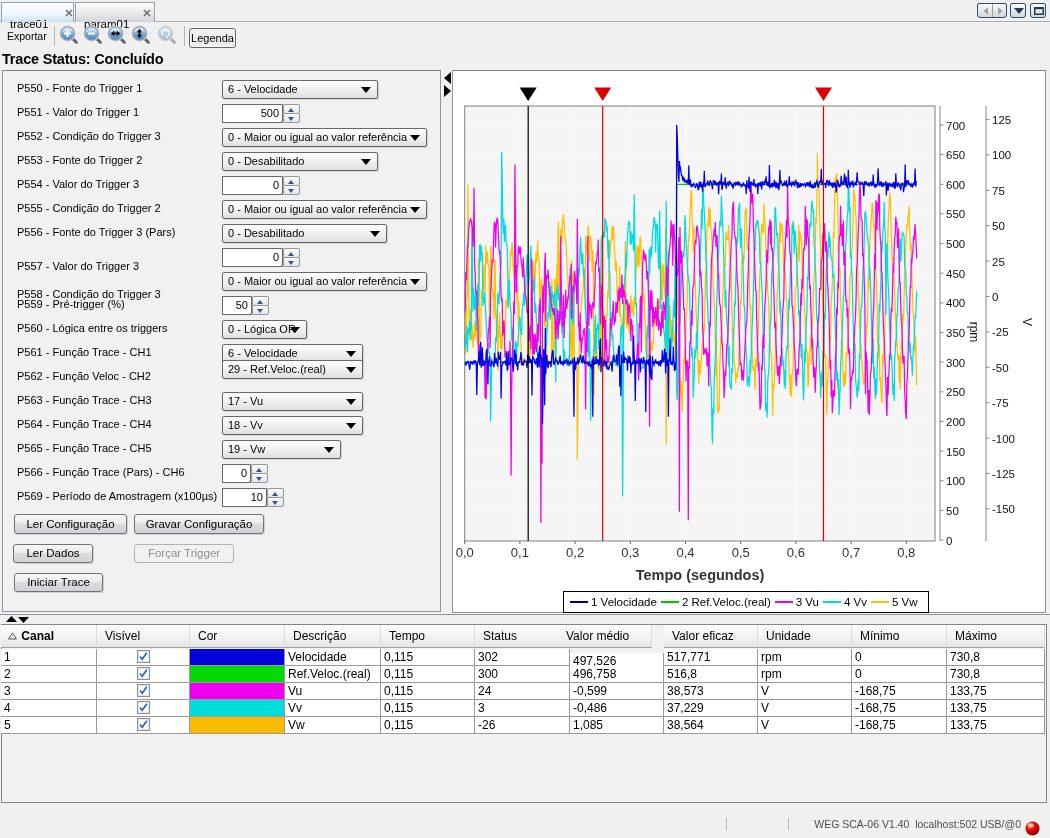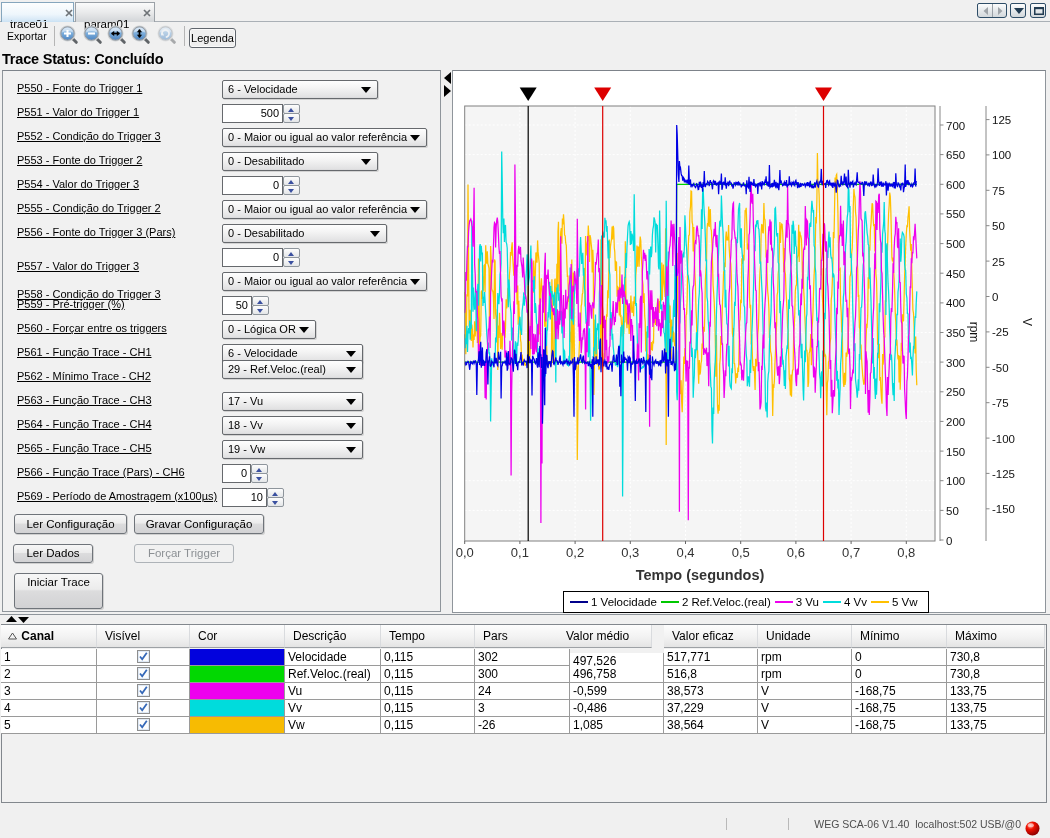--- a/index.html
+++ b/index.html
@@ -18,21 +18,21 @@
 .cornbtn { position:absolute; top:3px; height:15px; border:1px solid #2e4d67; border-radius:2px 2px 3px 3px; background:linear-gradient(#fcfdfd,#e8ebed 45%,#d3d8db); }
 
 
 .toolbar-sep { position:absolute; width:1px; background:#b5b5b5; }
 
 
 #legenda { position:absolute; left:189px; top:28px; width:47px; height:20px; border:1px solid #60666d; border-radius:3px; background:#efefef; box-shadow:inset 0 0 0 1px #fafafa; font-size:11px; text-align:center; line-height:18px; }
 
 
 #leftpanel { position:absolute; left:2px; top:70px; width:439px; height:542px; background:#f1f1f1; border:1px solid #8f959b; border-top:1px solid #7d838a; }
-.prow { position:absolute; left:17px; font-size:11px; color:#000; white-space:nowrap;text-decoration:underline; }
+.prow { position:absolute; left:17px; font-size:11px; color:#000; white-space:nowrap; }
 
 .combo { position:absolute; height:19px; background:linear-gradient(#fefefe,#f4f4f4 40%,#e2e2e3 92%,#d8d8da); border:1px solid #66696d; border-radius:2px; font-size:11px; line-height:17px; padding-left:5px; white-space:nowrap; box-shadow:1px 1px 0 rgba(120,120,120,.25); }
 .combo:after { content:""; position:absolute; right:6px; top:6px; width:0; height:0; border-left:5px solid transparent; border-right:5px solid transparent; border-top:6px solid #000; }
 
 .spin { position:absolute; height:19px; }
 .spin .box { position:absolute; left:0; top:0; height:19px; background:#fff; border:1px solid #66696d; font-size:11px; line-height:17px; text-align:right; padding-right:3px; }
 .spin .btns { position:absolute; top:0; width:17px; height:19px; }
 .spin .bu { position:absolute; left:0; width:17px; height:10px; border:1px solid #8e959c; border-radius:2px; background:linear-gradient(#fdfdfd,#e4e6e8); }
 .spin .bu.up { top:0; }
 .spin .bu.dn { top:9px; }
@@ -213,32 +213,32 @@
     <div class="box" style="width:30px">50</div>
     <div class="btns" style="left:30px">
       <div class="bu up">
         <div class="tri-up"></div>
       </div>
       <div class="bu dn">
         <div class="tri-dn"></div>
       </div>
     </div>
   </div>
-<div class="prow" style="top:322px">P560 - Forçar entre os triggers</div>
-<div class="combo" style="left:222px;top:320px;width:94px">0 - Lógica OR</div>
+<div class="prow" style="top:322px">P560 - Lógica entre os triggers</div>
+<div class="combo" style="left:222px;top:320px;width:85px">0 - Lógica OR</div>
 <div class="prow" style="top:346px">P561 - Função Trace - CH1</div>
 <div class="combo" style="left:222px;top:344px;width:141px">6 - Velocidade</div>
-<div class="prow" style="top:370px">P562 - Mínimo Trace - CH2</div>
+<div class="prow" style="top:370px">P562 - Função Veloc - CH2</div>
 <div class="combo" style="left:222px;top:360px;width:141px">29 - Ref.Veloc.(real)</div>
 <div class="prow" style="top:394px">P563 - Função Trace - CH3</div>
 <div class="combo" style="left:222px;top:392px;width:141px">17 - Vu</div>
 <div class="prow" style="top:418px">P564 - Função Trace - CH4</div>
 <div class="combo" style="left:222px;top:416px;width:141px">18 - Vv</div>
 <div class="prow" style="top:442px">P565 - Função Trace - CH5</div>
-<div class="combo" style="left:222px;top:440px;width:141px">19 - Vw</div>
+<div class="combo" style="left:222px;top:440px;width:119px">19 - Vw</div>
 <div class="prow" style="top:466px">P566 - Função Trace (Pars) - CH6</div>
 <div class="spin" style="left:222px;top:464px;width:46px">
     <div class="box" style="width:29px">0</div>
     <div class="btns" style="left:29px">
       <div class="bu up">
         <div class="tri-up"></div>
       </div>
       <div class="bu dn">
         <div class="tri-dn"></div>
       </div>
@@ -253,21 +253,21 @@
       </div>
       <div class="bu dn">
         <div class="tri-dn"></div>
       </div>
     </div>
   </div>
 <div class="wbtn" style="left:14px;top:514px;width:113px;height:20px;line-height:18px">Ler Configuração</div>
 <div class="wbtn" style="left:134px;top:514px;width:130px;height:20px;line-height:18px">Gravar Configuração</div>
 <div class="wbtn" style="left:13px;top:544px;width:80px;height:19px;line-height:17px">Ler Dados</div>
 <div class="wbtn dis" style="left:134px;top:544px;width:100px;height:19px;line-height:17px">Forçar Trigger</div>
-<div class="wbtn" style="left:14px;top:573px;width:89px;height:36px;line-height:17px">Iniciar Trace</div>
+<div class="wbtn" style="left:14px;top:573px;width:89px;height:19px;line-height:17px">Iniciar Trace</div>
 
 
 <svg class="abs" style="left:443px;top:72px" width="9" height="26" viewBox="0 0 9 26">
     <path d="M8 0 L8 12 L1 6 Z" fill="#000"></path>
     <path d="M1 13 L1 25 L8 19 Z" fill="#000"></path>
   </svg>
 
 
 <div id="chartpanel"></div>
 <svg class="abs" style="left:452px;top:70px" width="594" height="543" viewBox="452 70 594 543">
@@ -395,21 +395,21 @@
 
 
 <div id="tablewrap">
     <div class="th" style="left:-1px;width:96px;padding-left:6px;font-weight:bold"><svg style="vertical-align:-1px" width="11" height="10" viewBox="0 0 11 10">
         <path d="M5.5 2 L9.5 8 L1.5 8 Z" fill="none" stroke="#555" stroke-width="1"></path>
       </svg> Canal</div>
 <div class="th" style="left:95px;width:93px">Visível</div>
 <div class="th" style="left:188px;width:95px">Cor</div>
 <div class="th" style="left:283px;width:96px">Descrição</div>
 <div class="th" style="left:379px;width:94px">Tempo</div>
-<div class="th" style="left:473px;width:95px">Pars</div>
+<div class="th" style="left:473px;width:95px">Status</div>
 <div class="th" style="left:556px;width:94px">Valor médio</div>
 <div class="th" style="left:662px;width:94px">Valor eficaz</div>
 <div class="th" style="left:756px;width:94px">Unidade</div>
 <div class="th" style="left:850px;width:95px">Mínimo</div>
 <div class="th" style="left:945px;width:98px">Máximo</div>
 <div class="td" style="left:-1px;top:24px;width:96px;height:17px">1</div>
 <div class="td" style="left:95px;top:24px;width:93px;height:17px;text-align:center;padding:0"><svg width="13" height="13" viewBox="0 0 13 13" style="margin-top:1px">
         <rect x="0.5" y="0.5" width="12" height="12" fill="#fdfdfd" stroke="#8e8e8e"></rect>
         <rect x="1.5" y="1.5" width="10" height="10" fill="none" stroke="#dfe9f5"></rect>
         <path d="M3 6.5 L5.2 9.2 L9.8 2.8" fill="none" stroke="#3568b8" stroke-width="1.8"></path>

